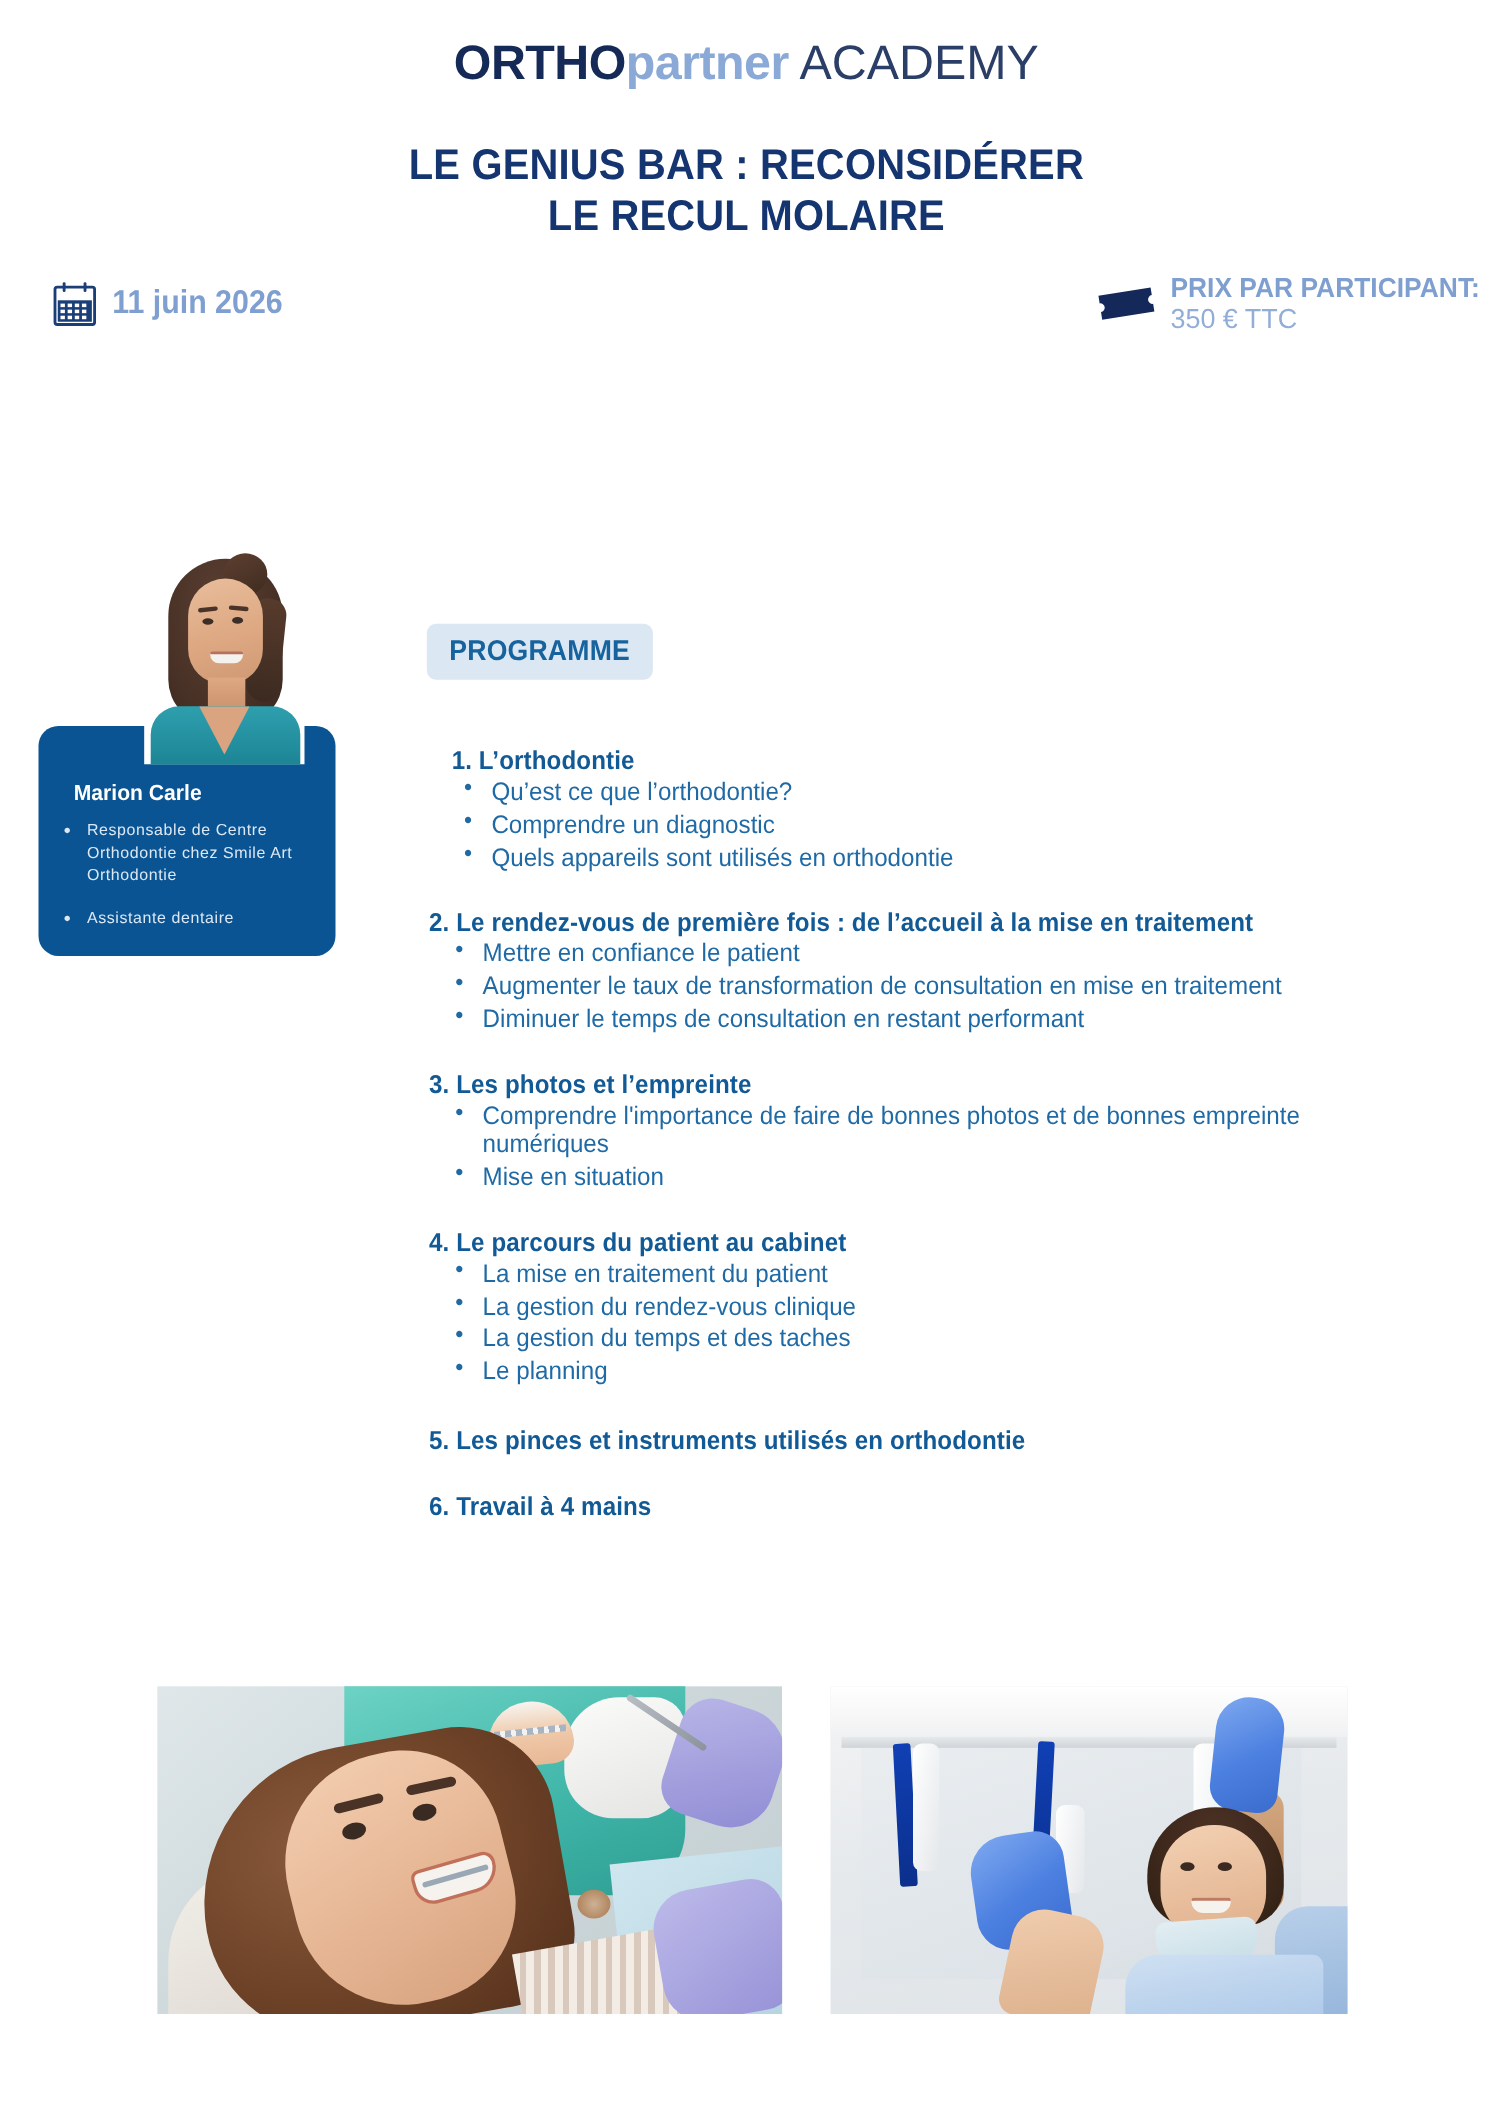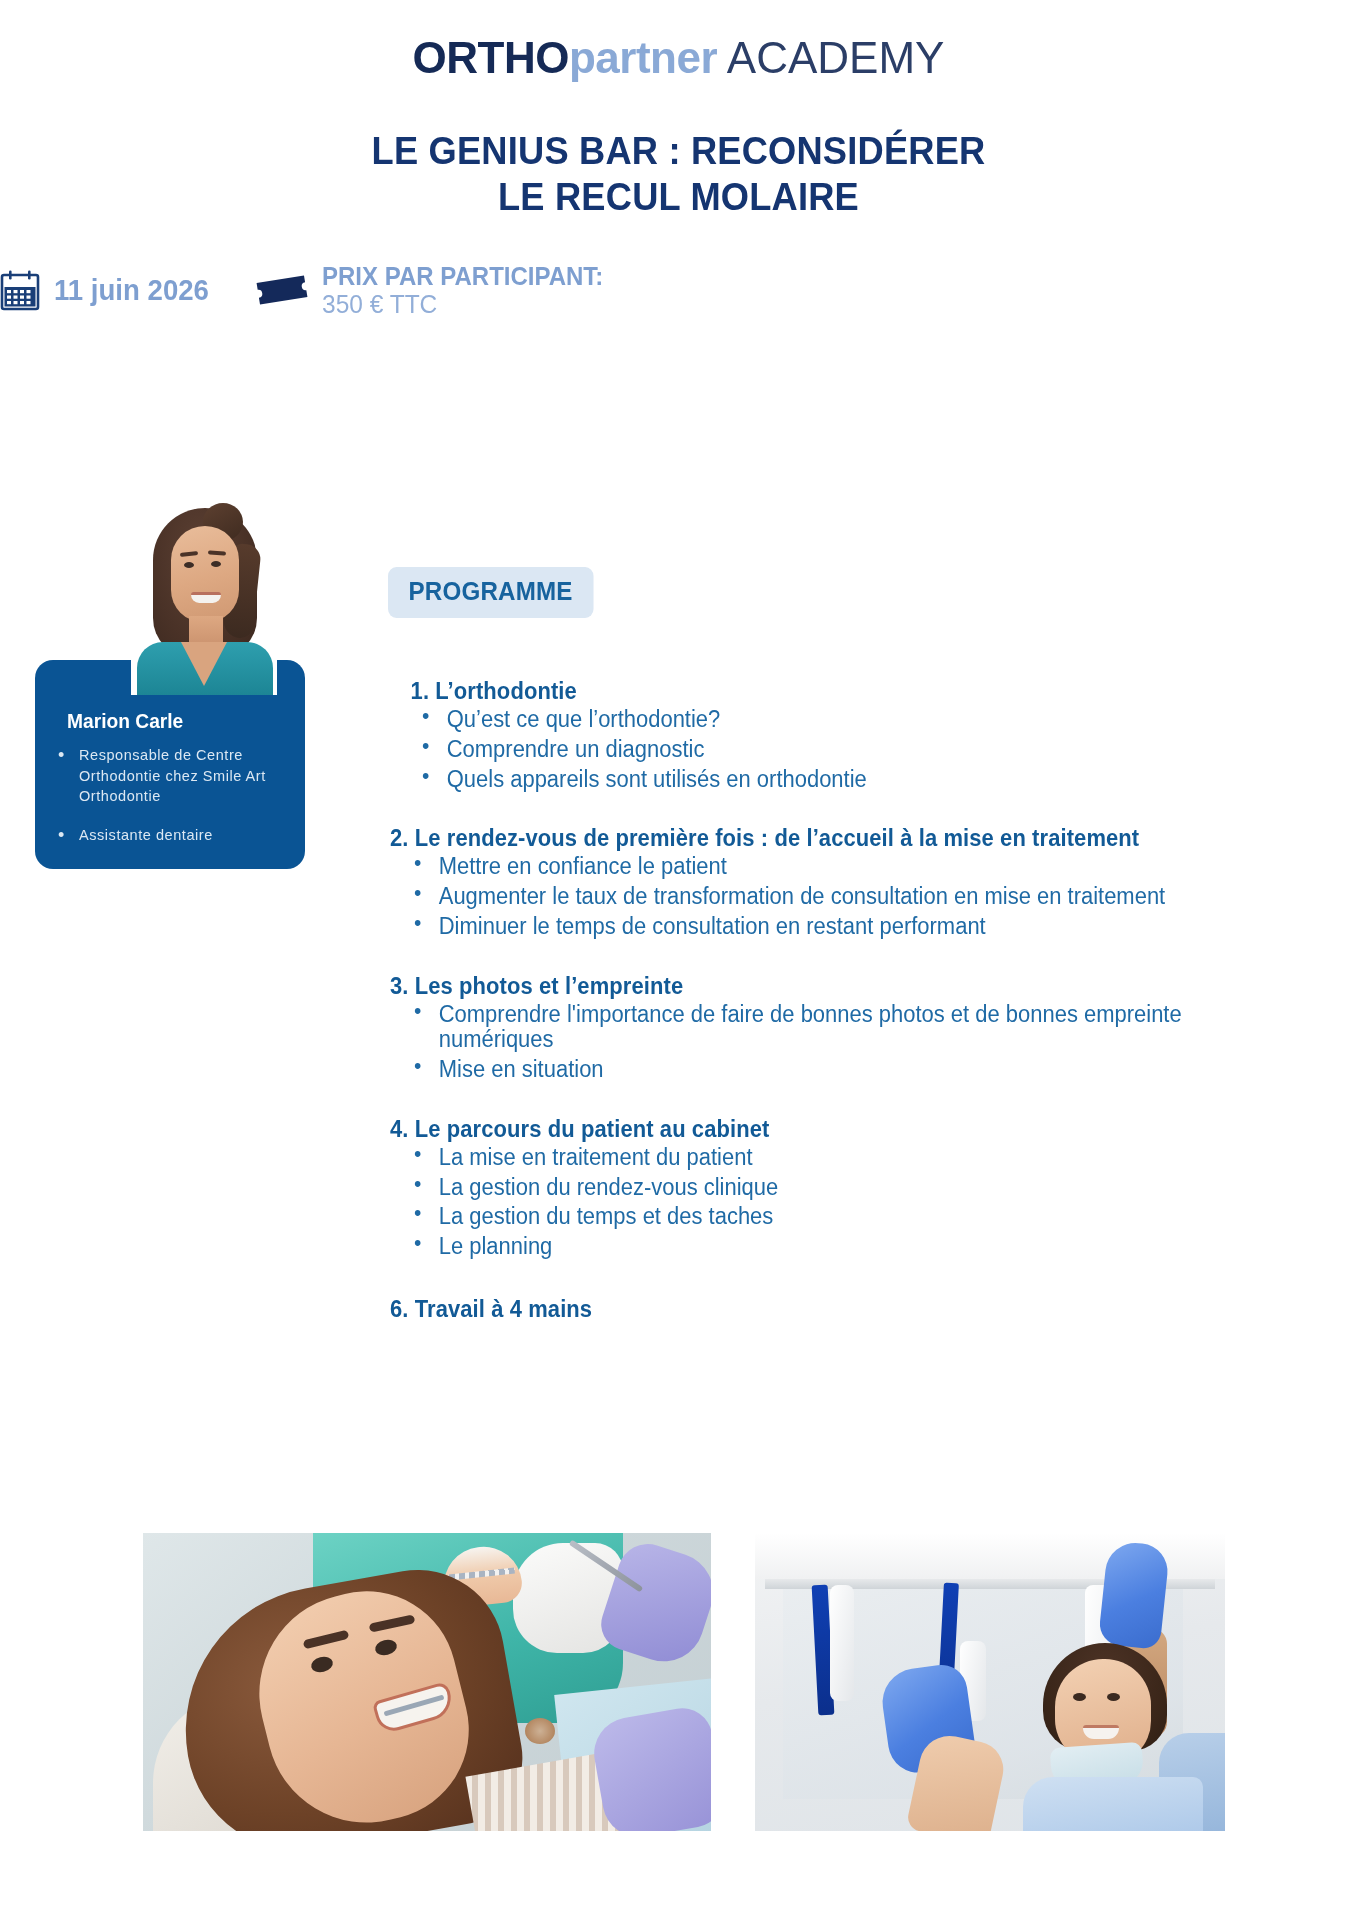--- a/index.html
+++ b/index.html
@@ -42,25 +42,26 @@
     font-size: 39px;
     line-height: 1.17;
     letter-spacing: 0.2px;
     transform: scaleX(0.93);
   }
 
   
   .inforow {
     position: absolute;
     left: 0; right: 0;
-    top: 262px;
+    top: 248px;
     display: flex;
     align-items: center;
-    justify-content: flex-start;
+    justify-content: space-between;
     gap: 0px;
+    padding-left: 48px;
   }
   .info-item { display: flex; align-items: center; }
   .info-label {
     color: #7e9fd0;
     font-weight: bold;
     font-size: 30px;
     transform: scaleX(0.92);
     transform-origin: left center;
     white-space: nowrap;
   }
@@ -510,20 +511,23 @@
     <div class="sec sec-4">
       <div class="sec-head">4. Le parcours du patient au cabinet</div>
       <ul class="sec-list">
         <li>La mise en traitement du patient</li>
         <li>La gestion du rendez-vous clinique</li>
         <li>La gestion du temps et des taches</li>
         <li>Le planning</li>
       </ul>
     </div>
 
+    <div class="sec sec-5">
+      <div class="sec-head">5. Les pinces et instruments utilisés en orthodontie</div>
+    </div>
 
     <div class="sec sec-6">
       <div class="sec-head">6. Travail à 4 mains</div>
     </div>
 
   </div>
 
   <div class="photos">
 
     <div class="photo photo-left">

